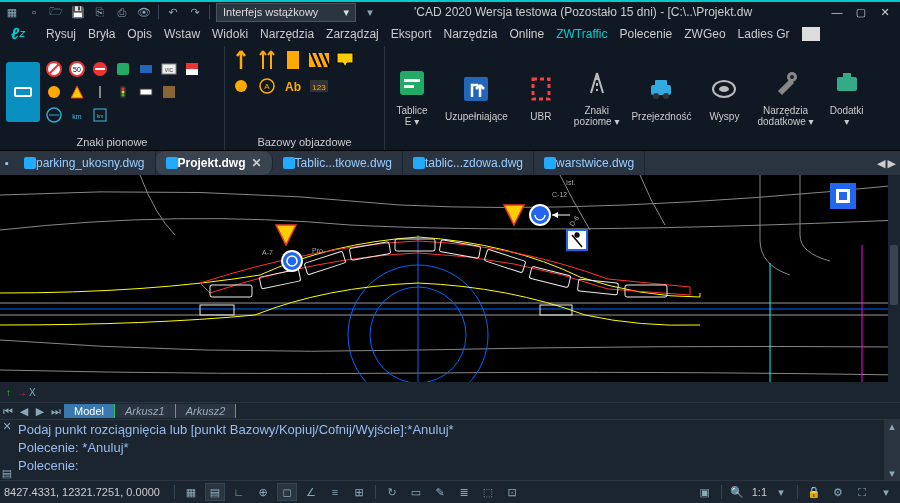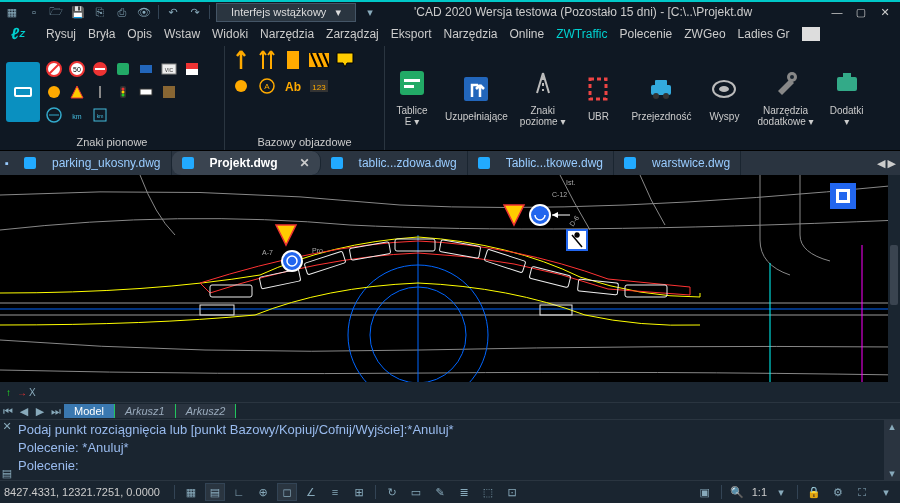--- a/index.html
+++ b/index.html
@@ -1,21 +1,21 @@
 <!DOCTYPE html>
 <html><head>
 <meta charset="utf-8">
 <style>
 * { margin: 0; padding: 0; box-sizing: border-box; font-family: Arial, sans-serif; }
 body { width: 900px; height: 503px; background: #1a2530; color: #ccc; font-size: 11px; overflow: hidden; }
 
 .titlebar { height: 22px; background: #0f1823; border-top: 2px solid #00c8c8; display: flex; align-items: center; padding: 0 4px; gap: 6px; }
 .titlebar .qat-btn { width: 16px; height: 16px; display: flex; align-items: center; justify-content: center; color: #8ab; cursor: pointer; }
 .titlebar .divider { width: 1px; height: 14px; background: #345; }
-.titlebar .layer-dd { background: #2a3540; color: #ddd; padding: 2px 14px; font-size: 11px; border: 1px solid #456; min-width: 140px; display: flex; align-items: center; justify-content: space-between; }
+.titlebar .layer-dd { background: #2a3540; color: #ddd; padding: 2px 6px; font-size: 11px; border: 1px solid #456; min-width: 140px; display: flex; align-items: center; justify-content: space-between; }
 .titlebar .app-title { flex: 1; text-align: left; color: #ccc; font-size: 12px; margin-left: 30px; white-space: nowrap; overflow: hidden; }
 .titlebar .win-controls { display: flex; gap: 2px; }
 .titlebar .win-btn { width: 22px; height: 18px; display: flex; align-items: center; justify-content: center; color: #ccc; cursor: pointer; }
 
 .menubar { height: 24px; background: #0f1823; display: flex; align-items: center; padding: 0 4px; gap: 2px; }
 .logo { width: 28px; height: 20px; color: #00d0d0; font-style: italic; font-weight: bold; font-size: 16px; display: flex; align-items: center; justify-content: center; margin-right: 6px; }
 .menu-item { padding: 3px 6px; color: #ccc; font-size: 12px; cursor: pointer; white-space: nowrap; }
 .menu-item.active { color: #00d0d0; }
 .menu-end-icon { width: 18px; height: 14px; background: #ddd; margin-left: 4px; }
 
@@ -24,21 +24,21 @@
 .ribbon-panel .body { flex: 1; display: flex; align-items: center; gap: 4px; }
 .ribbon-panel .label { text-align: center; color: #ccc; font-size: 11px; padding: 2px 0; white-space: nowrap; }
 .ribbon-bigbtn { display: flex; flex-direction: column; align-items: center; justify-content: center; gap: 8px; padding: 4px 6px; min-width: 54px; cursor: pointer; }
 .ribbon-bigbtn .ic { width: 28px; height: 28px; display: flex; align-items: center; justify-content: center; }
 .ribbon-bigbtn .txt { color: #ccc; font-size: 10px; text-align: center; line-height: 1.1; }
 .small-grid { display: grid; grid-template-columns: repeat(7, 20px); grid-auto-rows: 20px; gap: 3px; }
 .small-btn { width: 20px; height: 20px; display: flex; align-items: center; justify-content: center; cursor: pointer; }
 .detour-row { display: flex; gap: 6px; align-items: center; }
 
 .tabs { height: 24px; background: #2a3440; display: flex; align-items: stretch; position: relative; }
-.tab { display: flex; align-items: center; gap: 16px; padding: 0 10px; color: #9cf; font-family: "Courier New", monospace; font-size: 12px; border-right: 1px solid #1a2530; cursor: pointer; position: relative; }
+.tab { display: flex; align-items: center; gap: 0; padding: 0 10px; color: #9cf; font-family: "Courier New", monospace; font-size: 12px; border-right: 1px solid #1a2530; cursor: pointer; position: relative; }
 .tab.active { background: #3a4450; color: #fff; font-weight: bold; border-radius: 9px; }
 .tab .dwg-ic { width: 12px; height: 12px; background: #2af; border-radius: 2px; }
 .tab .close { color: #ccc; margin-left: 6px; }
 .tab-arrows { display: flex; align-items: center; margin-left: auto; padding: 0 4px; gap: 2px; color: #ccc; }
 .tab-left-bullet { width: 14px; display: flex; align-items: center; justify-content: center; color: #9cf; }
 
 .canvas { height: 207px; background: #000; position: relative; overflow: hidden; }
 .canvas svg { position: absolute; inset: 0; }
 
 .ucs-strip { height: 20px; background: #1a2530; display: flex; align-items: center; padding: 0 6px; gap: 6px; color: #8ab; font-size: 10px; }
@@ -295,33 +295,33 @@
           <svg width="28" height="28">
             <rect x="2" y="2" width="24" height="24" fill="#26b" rx="2"></rect>
             <path d="M10 22 L10 10 L16 10 M18 22 L18 10 M18 10 L14 14 M18 10 L22 14" stroke="#fff" stroke-width="2.5" fill="none"></path>
           </svg>
         </div>
         <div class="txt">Uzupełniające</div>
       </div>
       <div class="ribbon-bigbtn">
         <div class="ic">
           <svg width="28" height="28">
+            <rect x="6" y="4" width="16" height="20" fill="none" stroke="#e44" stroke-width="3" stroke-dasharray="4 3"></rect>
+          </svg>
+        </div>
+        <div class="txt">UBR</div>
+      </div>
+      <div class="ribbon-bigbtn">
+        <div class="ic">
+          <svg width="28" height="28">
             <path d="M8 24 L14 4 M20 24 L14 4" stroke="#bbb" stroke-width="2" fill="none"></path>
             <line x1="14" y1="8" x2="14" y2="22" stroke="#bbb" stroke-width="2" stroke-dasharray="3 3"></line>
           </svg>
         </div>
         <div class="txt">Znaki<br>poziome ▾</div>
-      </div>
-      <div class="ribbon-bigbtn">
-        <div class="ic">
-          <svg width="28" height="28">
-            <rect x="6" y="4" width="16" height="20" fill="none" stroke="#e44" stroke-width="3" stroke-dasharray="4 3"></rect>
-          </svg>
-        </div>
-        <div class="txt">UBR</div>
       </div>
       <div class="ribbon-bigbtn">
         <div class="ic">
           <svg width="28" height="28">
             <rect x="4" y="10" width="20" height="10" fill="#3ad" rx="2"></rect>
             <circle cx="9" cy="21" r="3" fill="#333"></circle>
             <circle cx="19" cy="21" r="3" fill="#333"></circle>
             <rect x="8" y="5" width="12" height="6" fill="#3ad" rx="1"></rect>
           </svg>
         </div>
@@ -365,25 +365,25 @@
         <span class="dwg-ic"></span>
         <span>parking_ukosny.dwg</span>
       </div>
       <div class="tab active">
         <span class="dwg-ic"></span>
         <span>Projekt.dwg</span>
         <span class="close">✕</span>
       </div>
       <div class="tab">
         <span class="dwg-ic"></span>
-        <span>tablic...zdowa.dwg</span>
+        <span>Tablic...tkowe.dwg</span>
       </div>
       <div class="tab">
         <span class="dwg-ic"></span>
-        <span>Tablic...tkowe.dwg</span>
+        <span>tablic...zdowa.dwg</span>
       </div>
       <div class="tab">
         <span class="dwg-ic"></span>
         <span>warstwice.dwg</span>
       </div>
     </div>
   <div class="tab-arrows">
     <span>◀</span>
     <span>▶</span>
   </div>

